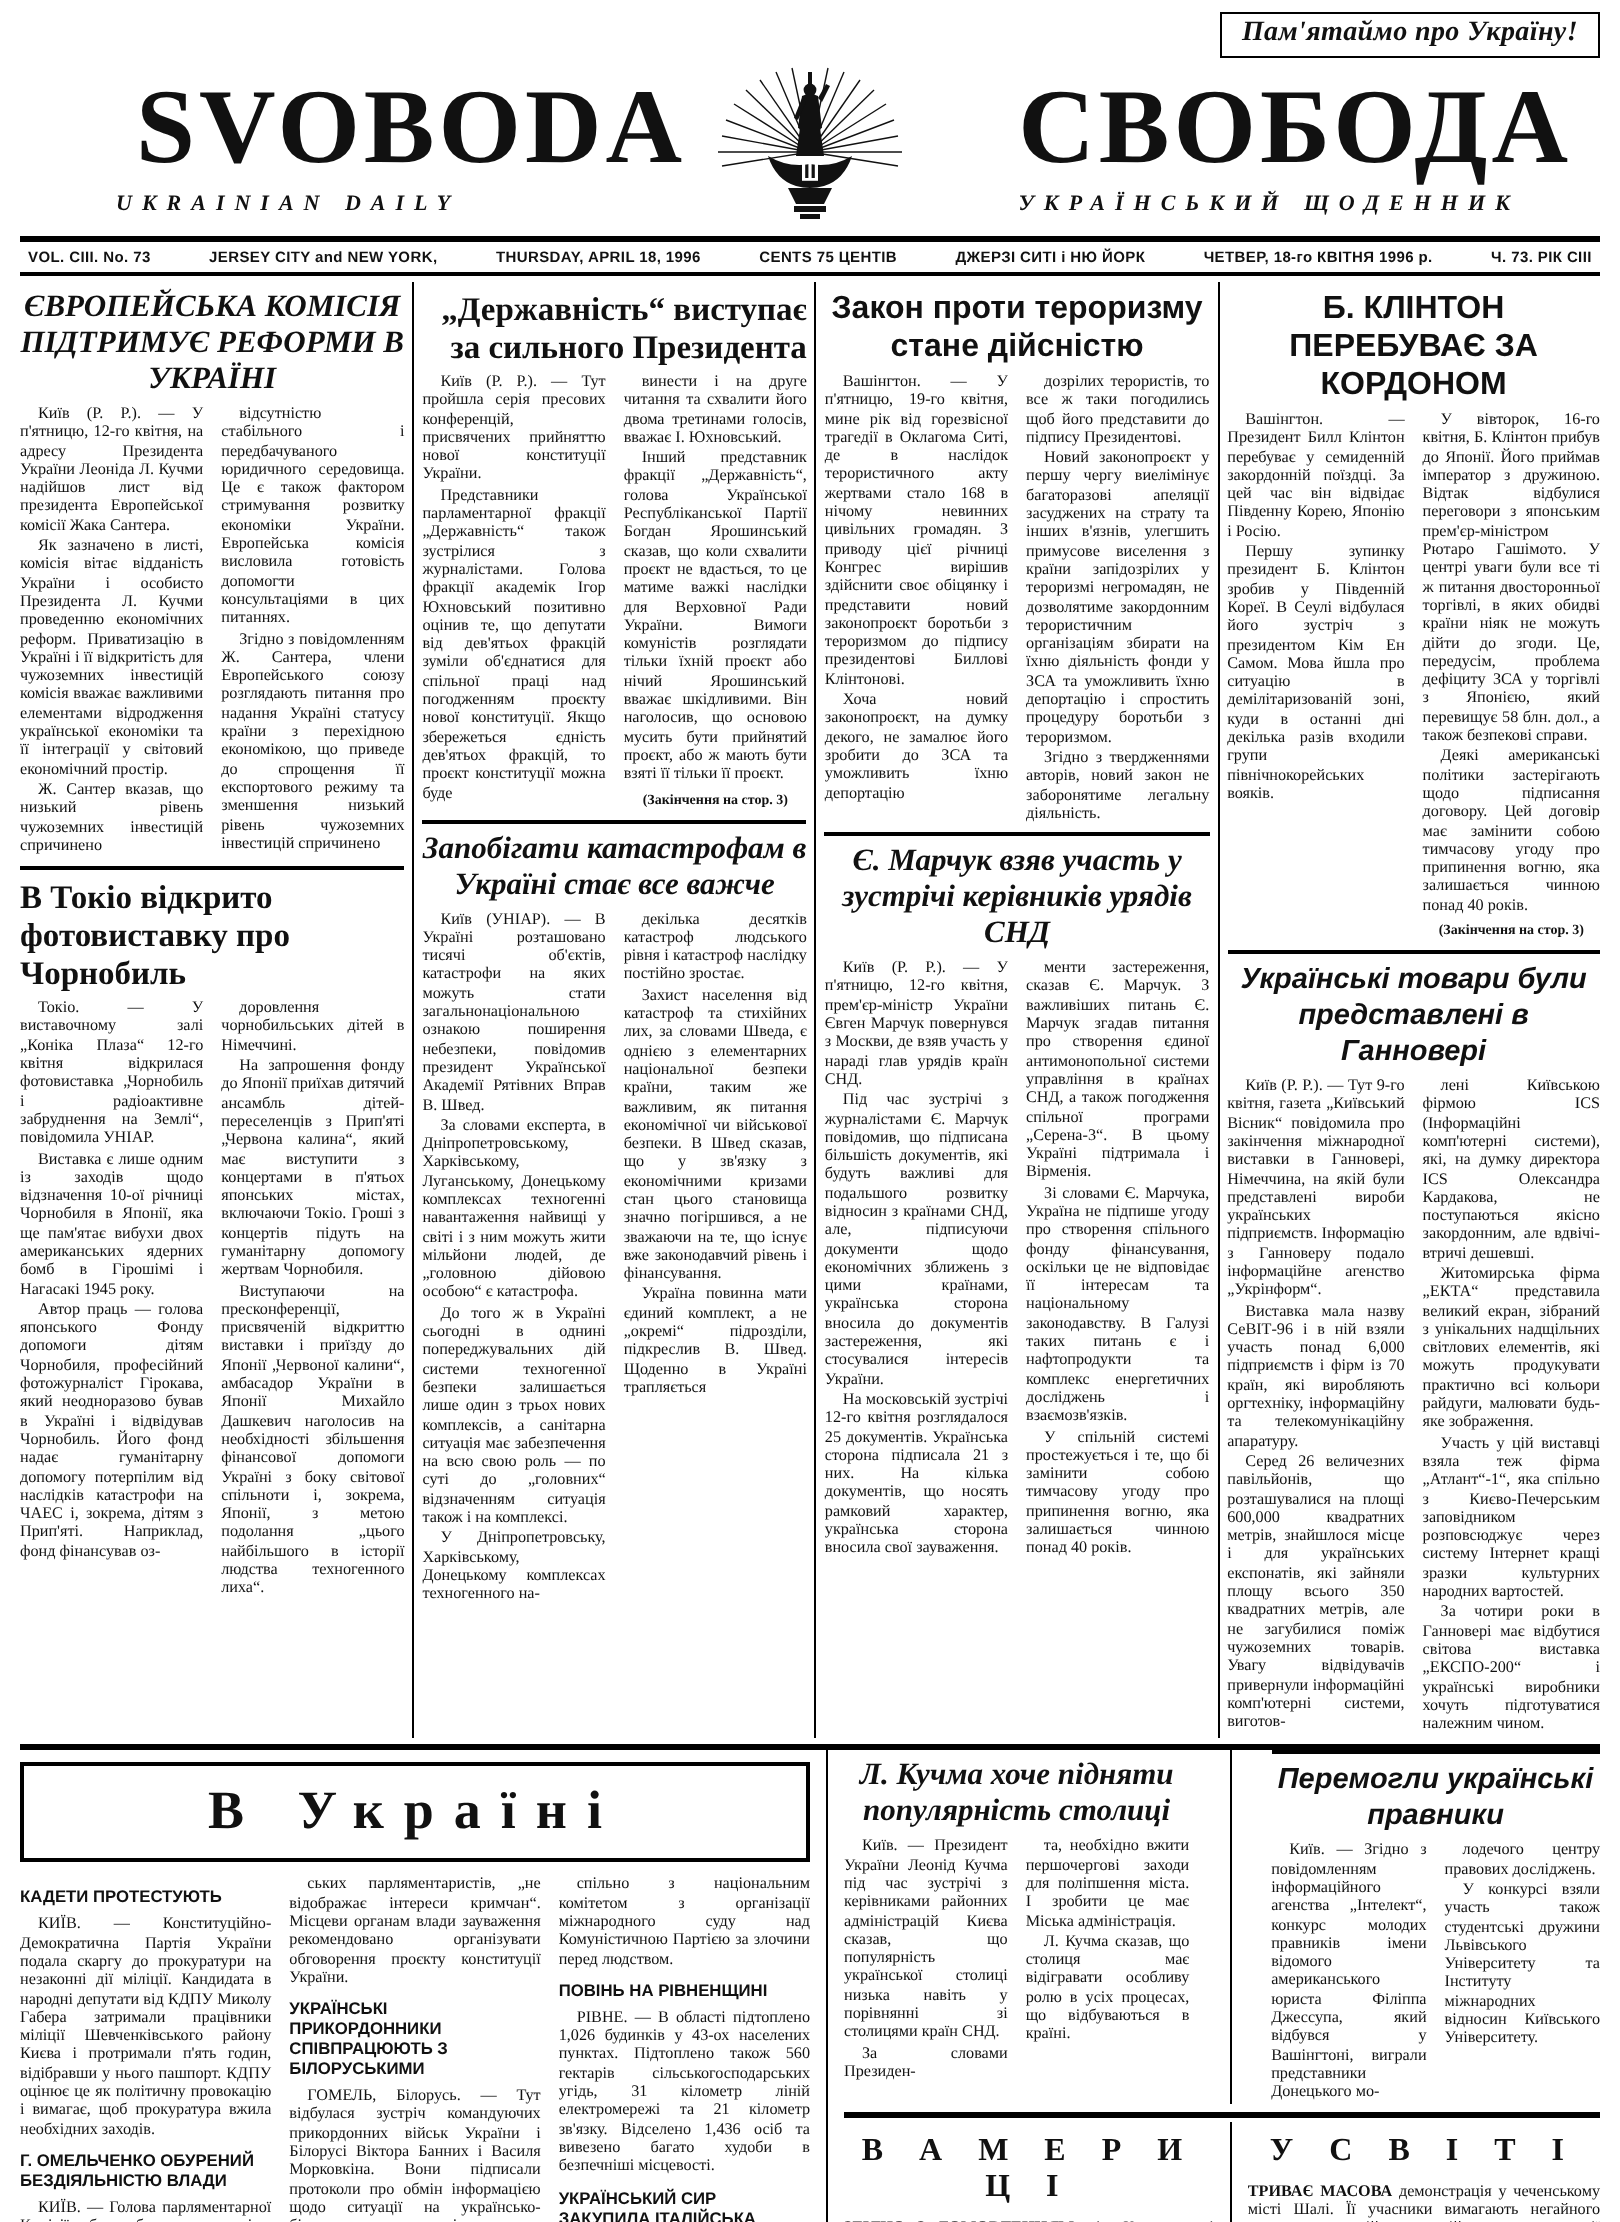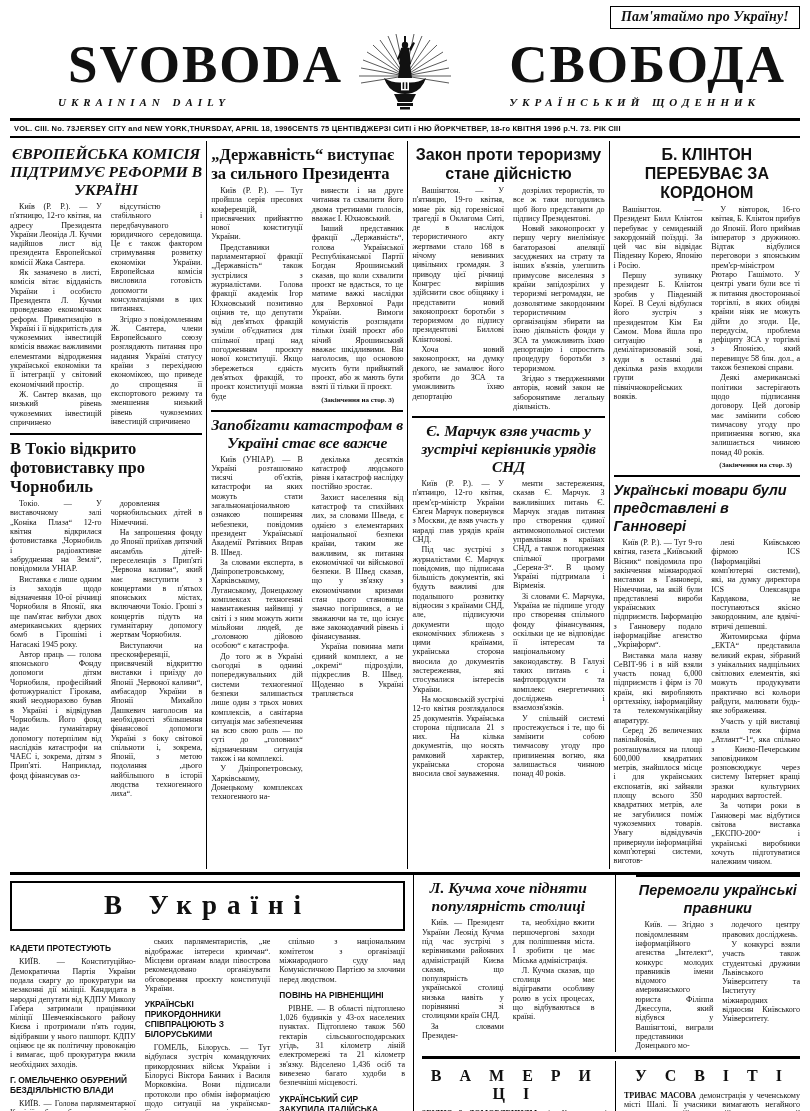--- a/index.html
+++ b/index.html
@@ -36,38 +36,38 @@
   .mast-right{right:14px;}
   .mast-sub-left,.mast-sub-right{
     position:absolute;top:66px;
     font-family:"Liberation Serif",serif;
     font-style:italic;font-size:11px;letter-spacing:5px;font-weight:bold;
   }
   .mast-sub-left{left:48px;}
   .mast-sub-right{right:40px;}
   .emblem{position:absolute;left:50%;top:0px;transform:translateX(-50%);}
   .dateline{
-    display:flex;align-items:center;
+    display:flex;justify-content:space-between;align-items:center;
     font-family:"Liberation Sans",sans-serif;
     font-size:7.5px;font-weight:bold;letter-spacing:.2px;
     padding:3px 4px 3px 4px;
   }
   .dateline span{white-space:nowrap;}
   .hr-med{border-top:2px solid #000;}
   .hr-thick{border-top:3px solid #000;}
 
   .hl-italic{
     font-family:"Liberation Serif",serif;
     font-style:italic;font-weight:bold;
     font-size:15.5px;line-height:18px;text-align:center;
     margin:4px 0 3px 0;
   }
   .hl-serif{
     font-family:"Liberation Serif",serif;
-    font-weight:bold;font-size:16.5px;line-height:19px;text-align:left;
+    font-weight:bold;font-size:16.5px;line-height:19px;text-align:right;
     margin:4px 0 3px 0;
   }
   .hl-sans{
     font-family:"Liberation Sans",sans-serif;
     font-weight:bold;font-size:16px;line-height:19px;text-align:center;
     margin:4px 0 3px 0;
   }
   .hl-sans-caps{
     font-family:"Liberation Sans",sans-serif;
     font-weight:bold;font-size:16px;line-height:19px;text-align:center;
@@ -335,21 +335,21 @@
             <p class="body-txt">У вівторок, 16-го квітня, Б. Клінтон прибув до Японії. Його приймав імператор з дружиною. Відтак відбулися переговори з японським прем'єр-міністром Рютаро Гашімото. У центрі уваги були все ті ж питання двосторонньої торгівлі, в яких обидві країни ніяк не можуть дійти до згоди. Це, передусім, проблема дефіциту ЗСА у торгівлі з Японією, який перевищує 58 блн. дол., а також безпекові справи.</p>
             <p class="body-txt">Деякі американські політики застерігають щодо підписання договору. Цей договір має замінити собою тимчасову угоду про припинення вогню, яка залишається чинною понад 40 років.</p>
             <p class="cont">(Закінчення на стор. 3)</p>
           </div>
         </div>
       </div>
 
       <div class="hr-med" style="margin-top:2px;"></div>
 
       <div class="block">
-        <div class="hl-oblique" style="text-align:left;">Українські товари були представлені в Ганновері</div>
+        <div class="hl-oblique" style="text-align:center;">Українські товари були представлені в Ганновері</div>
         <div class="cols2">
           <div>
             <p class="body-txt">Київ (Р. Р.). — Тут 9-го квітня, газета „Київський Вісник“ повідомила про закінчення міжнародної виставки в Ганновері, Німеччина, на якій були представлені вироби українських підприємств. Інформацію з Ганноверу подало інформаційне агенство „Укрінформ“.</p>
             <p class="body-txt">Виставка мала назву СеВІТ-96 і в ній взяли участь понад 6,000 підприємств і фірм із 70 країн, які виробляють оргтехніку, інформаційну та телекомунікаційну апаратуру.</p>
             <p class="body-txt">Серед 26 величезних павільйонів, що розташувалися на площі 600,000 квадратних метрів, знайшлося місце і для українських експонатів, які зайняли площу всього 350 квадратних метрів, але не загубилися поміж чужоземних товарів. Увагу відвідувачів привернули інформаційні комп'ютерні системи, виготов-</p>
           </div>
           <div>
             <p class="body-txt">лені Київською фірмою ICS (Інформаційні комп'ютерні системи), які, на думку директора ICS Олександра Кардакова, не поступаються якісно закордонним, але вдвічі-втричі дешевші.</p>
             <p class="body-txt">Житомирська фірма „ЕКТА“ представила великий екран, зібраний з унікальних надщільних світлових елементів, які можуть продукувати практично всі кольори райдуги, малювати будь-яке зображення.</p>
             <p class="body-txt">Участь у цій виставці взяла теж фірма „Атлант“-1“, яка спільно з Києво-Печерським заповідником розповсюджує через систему Інтернет кращі зразки культурних народних вартостей.</p>
@@ -371,21 +371,21 @@
 
       <div class="cols3" style="margin-top:6px;">
         <div>
           <div class="subhead">КАДЕТИ ПРОТЕСТУЮТЬ</div>
           <p class="body-txt">КИЇВ. — Конституційно-Демократична Партія України подала скаргу до прокуратури на незаконні дії міліції. Кандидата в народні депутати від КДПУ Миколу Габера затримали працівники міліції Шевченківського району Києва і протримали п'ять годин, відібравши у нього пашпорт. КДПУ оцінює це як політичну провокацію і вимагає, щоб прокуратура вжила необхідних заходів.</p>
           <div class="subhead">Г. ОМЕЛЬЧЕНКО ОБУРЕНИЙ БЕЗДІЯЛЬНІСТЮ ВЛАДИ</div>
           <p class="body-txt">КИЇВ. — Голова парляментарної Комісії боротьби з корупцією Григорій Омельченко під час зустрічі з журналістами сказав, що дії Комісії зводяться нанівець через бездіяльність властей правоохоронних органів і розгнузданість осіб, які обкрадають державу і людей. Г. Омельченко сказав, що в Україну щороку ввозиться 120-150 тисяч чужоземних авт і кожне четверте з них — крадене. Ввозяться вони з порушенням митної контролі, тому до бюджету нічого не надходить. Якщо так триватиме і далі, то Г. Омельченко може оприлюднити всі дані та відомі йому прізвища.</p>
 
         </div>
         <div>
-          <p class="body-txt">ських парляментаристів, „не відображає інтереси кримчан“. Місцеви органам влади півострова рекомендовано організувати обговорення проєкту конституції України.</p>
+          <p class="body-txt">ських парляментаристів, „не відображає інтереси кримчан“. Місцеви органам влади зауваження рекомендовано організувати обговорення проєкту конституції України.</p>
           <div class="subhead">УКРАЇНСЬКІ ПРИКОРДОННИКИ СПІВПРАЦЮЮТЬ З БІЛОРУСЬКИМИ</div>
           <p class="body-txt">ГОМЕЛЬ, Білорусь. — Тут відбулася зустріч командуючих прикордонних військ України і Білорусі Віктора Банних і Василя Морковкіна. Вони підписали протоколи про обмін інформацією щодо ситуації на українсько-білоруському кордоні, порядок організації зв'язку то-що. Домовлено про створення груп представників обох країн, які займатимуться питаннями взаємодії в прикордонній зоні.</p>
 
         </div>
         <div>
           <p class="body-txt">спільно з національним комітетом з організації міжнародного суду над Комуністичною Партією за злочини перед людством.</p>
           <div class="subhead">ПОВІНЬ НА РІВНЕНЩИНІ</div>
           <p class="body-txt">РІВНЕ. — В області підтоплено 1,026 будинків у 43-ох населених пунктах. Підтоплено також 560 гектарів сільськогосподарських угідь, 31 кілометр ліній електромережі та 21 кілометр зв'язку. Відселено 1,436 осіб та вивезено багато худоби в безпечніші місцевості.</p>
           <div class="subhead">УКРАЇНСЬКИЙ СИР ЗАКУПИЛА ІТАЛІЙСЬКА ФІРМА</div>
 

